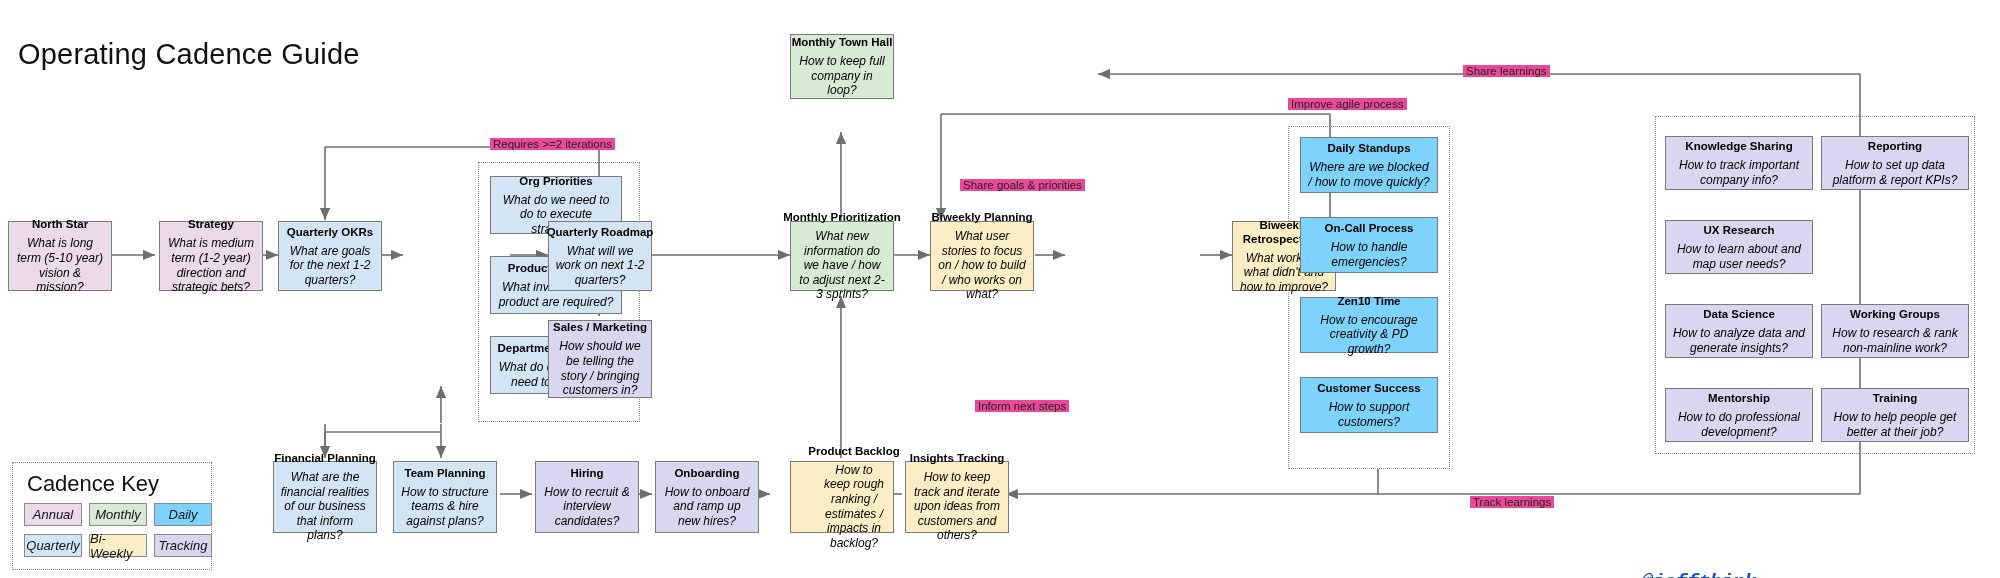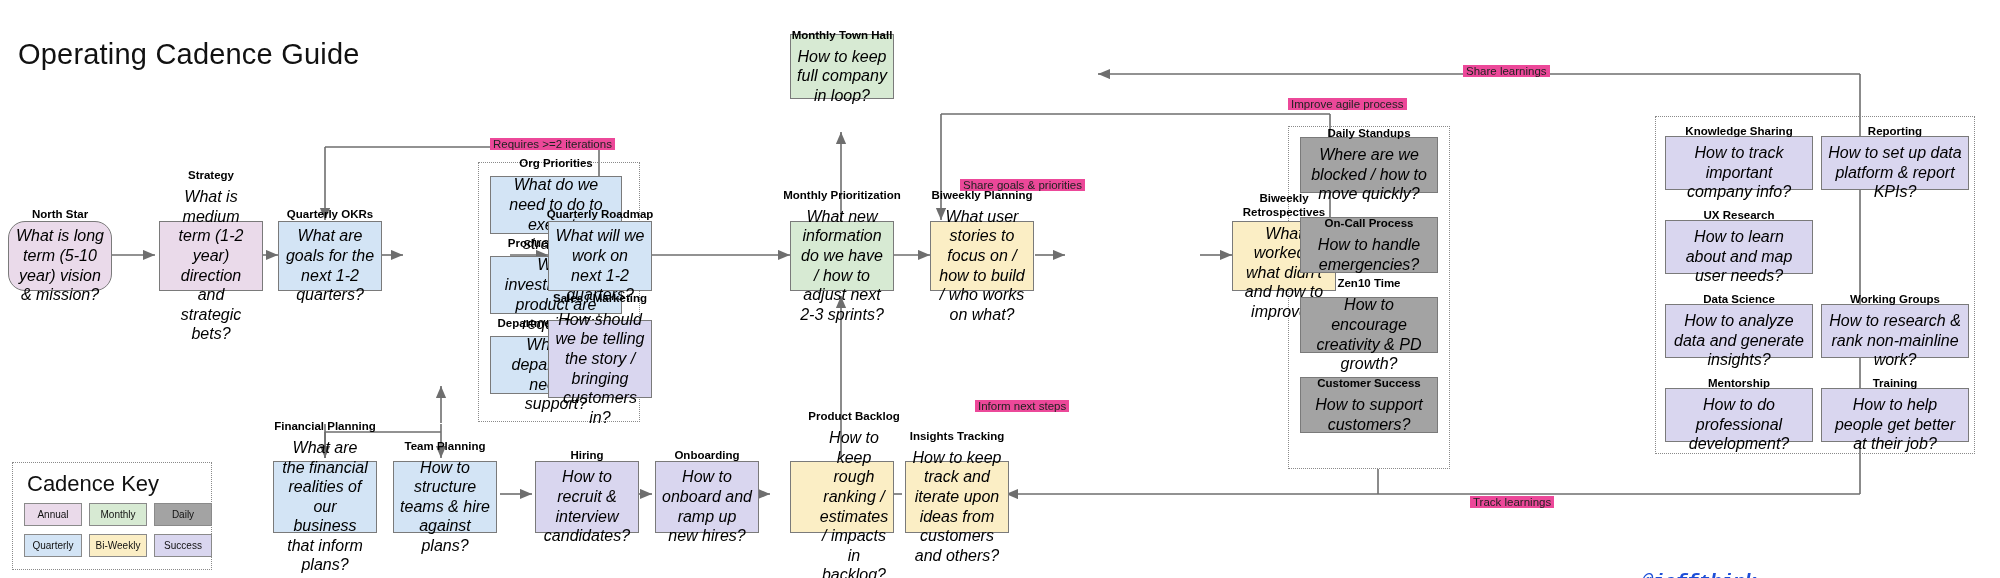--- a/index.html
+++ b/index.html
@@ -53,30 +53,30 @@
     line-height: 1.22;
   }
   .node .n-title {
     font-size: 11.5px;
     font-weight: bold;
     margin-bottom: 5px;
     white-space: nowrap;
   }
   .node .n-title.wrap { white-space: normal; }
   .node .n-desc {
-    font-size: 16px;
+    font-size: 12px;
     font-style: italic;
     font-weight: normal;
   }
   
   .c-annual    { background: #eadaea; }
   .c-quarterly { background: #d3e4f5; }
   .c-monthly   { background: #d7ead3; }
   .c-biweekly  { background: #fbeec5; }
-  .c-daily     { background: #a3a3a3; }
+  .c-daily     { background: #7dd3fc; }
   .c-ongoing   { background: #d9d6ef; }
 
   
   .group-box {
     position: absolute;
     box-sizing: border-box;
     border: 1.6px dotted #8a8a8a;
     background: transparent;
   }
 
@@ -112,25 +112,26 @@
     left: 11px;
     top: 40px;
     display: grid;
     grid-template-columns: repeat(3, 58px);
     grid-auto-rows: 23px;
     gap: 8px 7px;
   }
   .key-swatch {
     box-sizing: border-box;
     border: 1.1px solid #8a8a8a;
-    font-size: 10px;
+    font-size: 13px;
     display: flex;
     align-items: center;
     justify-content: center;
     color: #111;
+    font-style: italic;
   }
   .signature {
     position: absolute;
     right: 20px;
     bottom: 8px;
     font-size: 20px;
     font-style: italic;
     font-weight: bold;
     color: #1d4ed8;
     font-family: Liberation Mono, monospace;
@@ -222,21 +223,21 @@
   <div class="edge-label" style="left:1463px; top:41px;">Share learnings</div>
   <div class="edge-label" style="left:1288px; top:74px;">Improve agile process</div>
   <div class="edge-label" style="left:960px; top:155px;">Share goals &amp; priorities</div>
   <div class="edge-label" style="left:975px; top:376px;">Inform next steps</div>
   <div class="edge-label" style="left:1470px; top:472px;">Track learnings</div>
 
   <div class="group-box" style="left:478px; top:138px; width:162px; height:260px;"></div>
   <div class="group-box" style="left:1288px; top:102px; width:162px; height:343px;"></div>
   <div class="group-box" style="left:1655px; top:92px; width:320px; height:338px;"></div>
 
-  <div class="node c-annual" style="left:8px; top:197px; width:104px; height:70px;border-radius:17px;">
+  <div class="node c-annual" style="left:8px; top:197px; width:104px; height:70px;">
     <span class="n-title">North Star</span>
     <span class="n-desc">What is long term (5-10 year) vision &amp; mission?</span>
   </div>
 
   <div class="node c-annual" style="left:159px; top:197px; width:104px; height:70px;">
     <span class="n-title">Strategy</span>
     <span class="n-desc">What is medium term (1-2 year) direction and strategic bets?</span>
   </div>
 
   <div class="node c-quarterly" style="left:278px; top:197px; width:104px; height:70px;">
@@ -372,19 +373,19 @@
   </div>
 
   <div class="key-box">
     <div class="key-title">Cadence Key</div>
     <div class="key-grid">
       <div class="key-swatch c-annual">Annual</div>
       <div class="key-swatch c-monthly">Monthly</div>
       <div class="key-swatch c-daily">Daily</div>
       <div class="key-swatch c-quarterly">Quarterly</div>
       <div class="key-swatch c-biweekly">Bi-Weekly</div>
-      <div class="key-swatch c-ongoing">Success</div>
+      <div class="key-swatch c-ongoing">Tracking</div>
     </div>
   </div>
 
   <div class="signature">@jeffthink</div>
 
 </div>
 
 </body></html>

